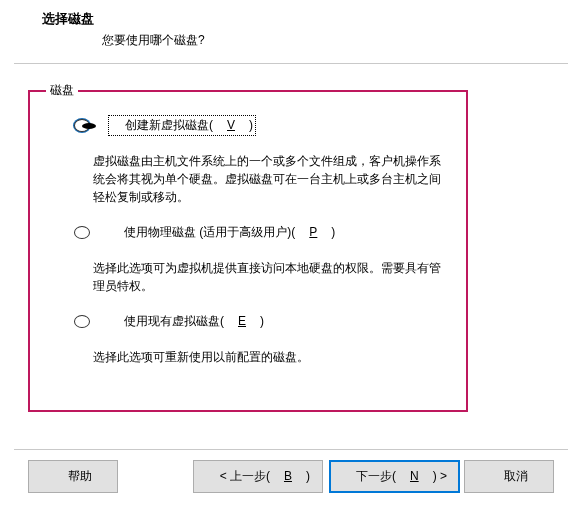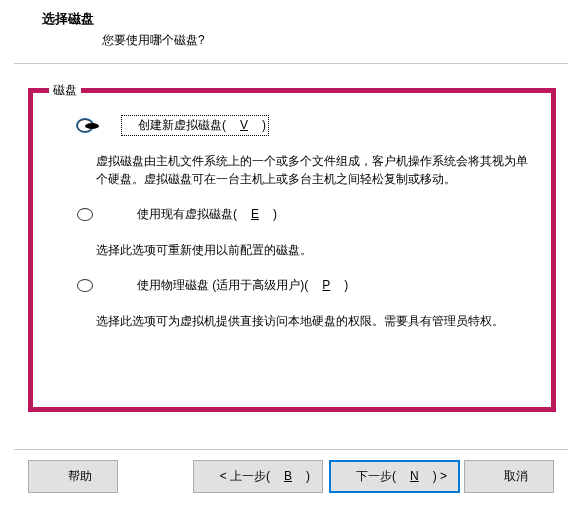--- a/index.html
+++ b/index.html
@@ -31,38 +31,38 @@
   .divider {
     border: none;
     border-top: 1px solid #c9c9c9;
     margin: 0;
   }
   .body {
     flex: 1;
     padding: 18px 14px 10px 14px;
   }
   fieldset.groupbox {
-    border: 5px solid #be185d;
+    border: 2px solid #be185d;
     margin: 0;
     padding: 18px 16px 18px 16px;
-    width: 528px;
+    width: 440px;
     min-height: 330px;
   }
   fieldset.groupbox legend {
     padding: 0 4px;
     font-size: 12px;
     color: #000;
   }
   .option {
     margin-bottom: 18px;
   }
   .option-row {
     display: flex;
     align-items: center;
-    gap: 16px;
+    gap: 6px;
     cursor: pointer;
   }
   .radio {
     width: 13px; height: 13px;
     border: 1px solid #333;
     border-radius: 50%;
     display: inline-flex;
     align-items: center;
     justify-content: center;
     flex: none;
@@ -160,37 +160,37 @@
           </span>
         </div>
         <div class="opt-desc">虚拟磁盘由主机文件系统上的一个或多个文件组成，客户机操作系统会将其视为单个硬盘。虚拟磁盘可在一台主机上或多台主机之间轻松复制或移动。</div>
       </div>
 
       <div class="option">
         <div class="option-row">
           <span class="radio"></span>
           <span class="opt-label">
             <span class="no-focus">
-              <span>使用现有虚拟磁盘(</span><span class="hk">E</span><span>)</span>
+              <span>使用物理磁盘 (适用于高级用户)(</span><span class="hk">P</span><span>)</span>
             </span>
           </span>
         </div>
-        <div class="opt-desc">选择此选项可重新使用以前配置的磁盘。</div>
+        <div class="opt-desc">选择此选项可为虚拟机提供直接访问本地硬盘的权限。需要具有管理员特权。</div>
       </div>
 
       <div class="option">
         <div class="option-row">
           <span class="radio"></span>
           <span class="opt-label">
             <span class="no-focus">
-              <span>使用物理磁盘 (适用于高级用户)(</span><span class="hk">P</span><span>)</span>
+              <span>使用现有虚拟磁盘(</span><span class="hk">E</span><span>)</span>
             </span>
           </span>
         </div>
-        <div class="opt-desc">选择此选项可为虚拟机提供直接访问本地硬盘的权限。需要具有管理员特权。</div>
+        <div class="opt-desc">选择此选项可重新使用以前配置的磁盘。</div>
       </div>
 
     </fieldset>
   </div>
 
   <hr class="divider">
 
   <div class="footer">
     <button class="win btn-help">
       <span>帮助</span>

